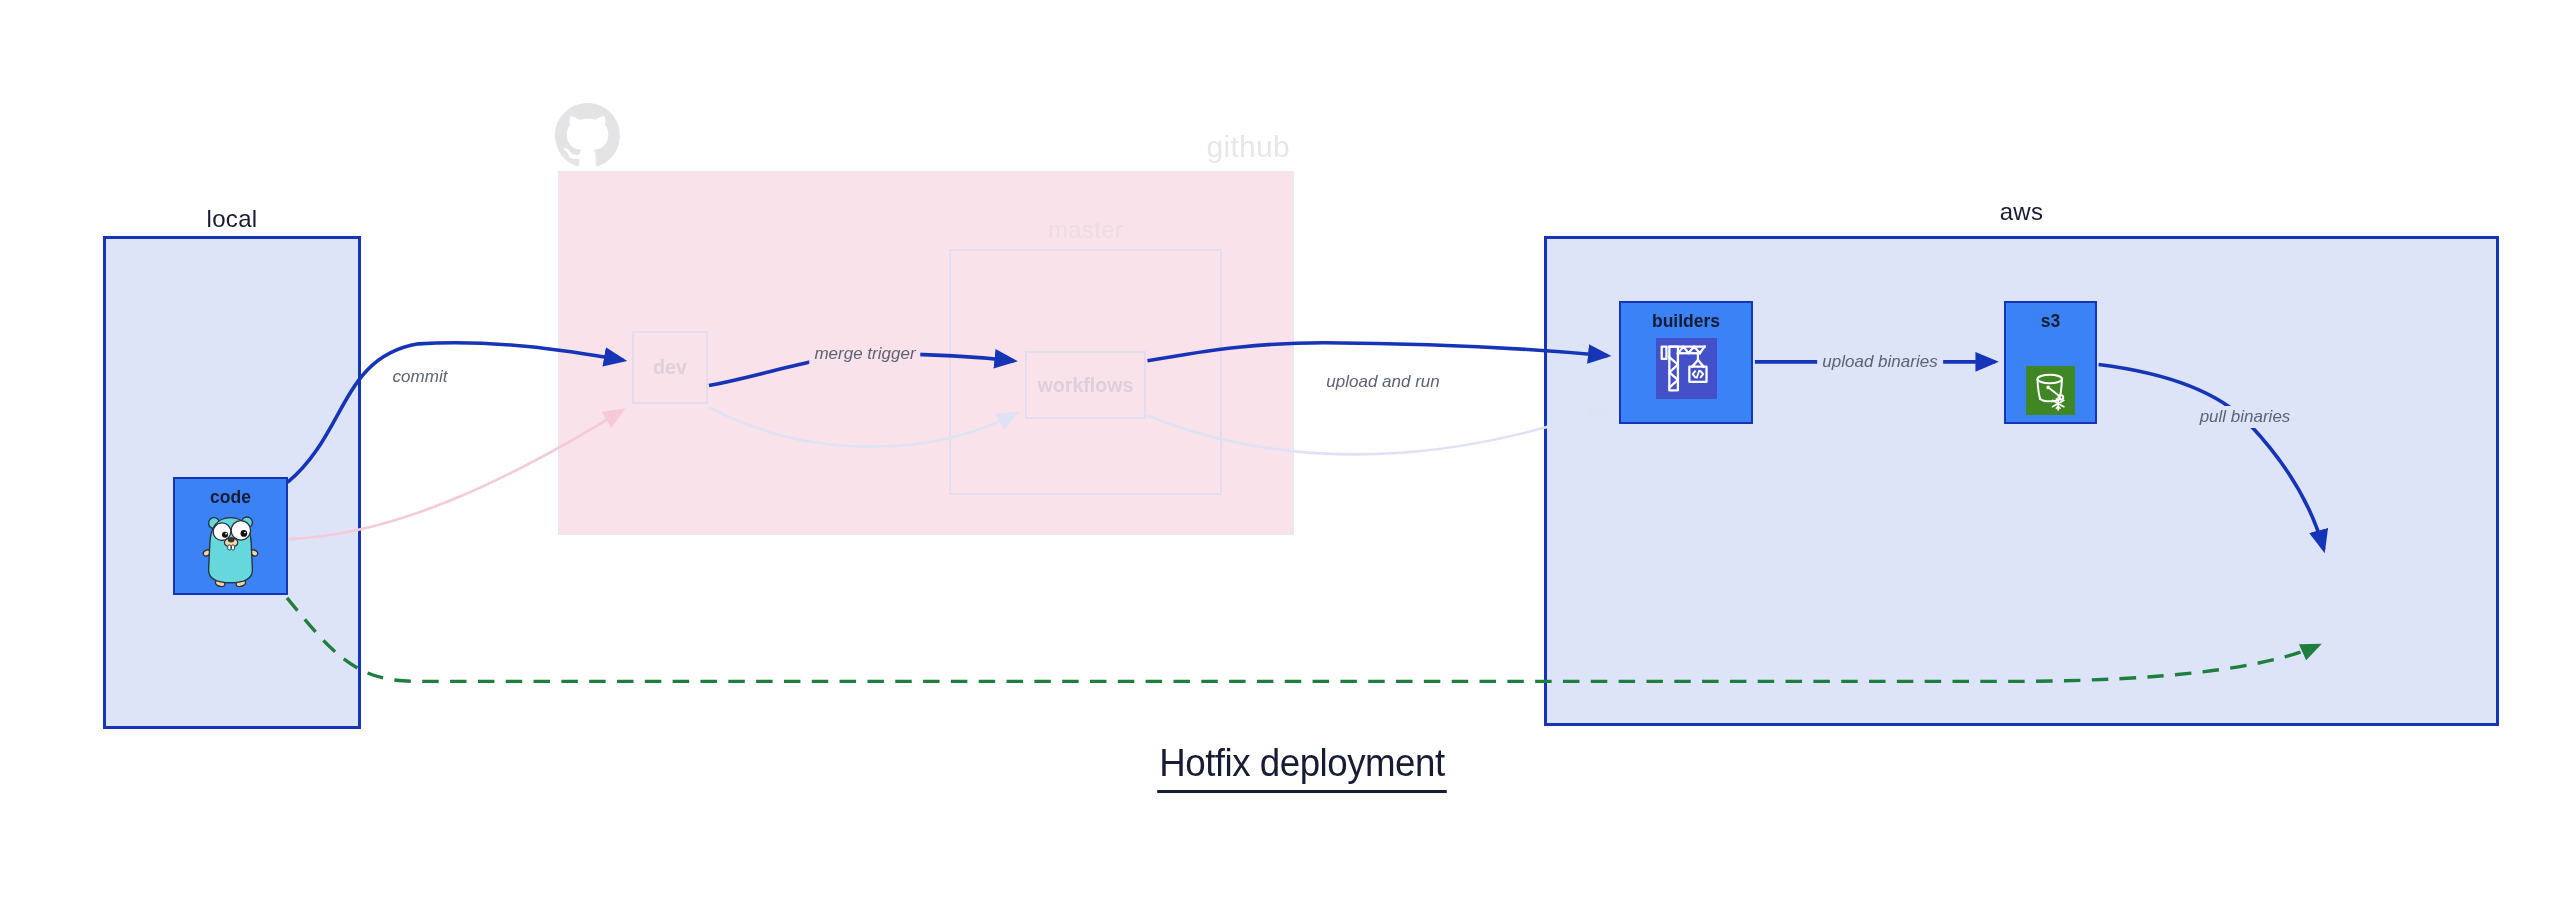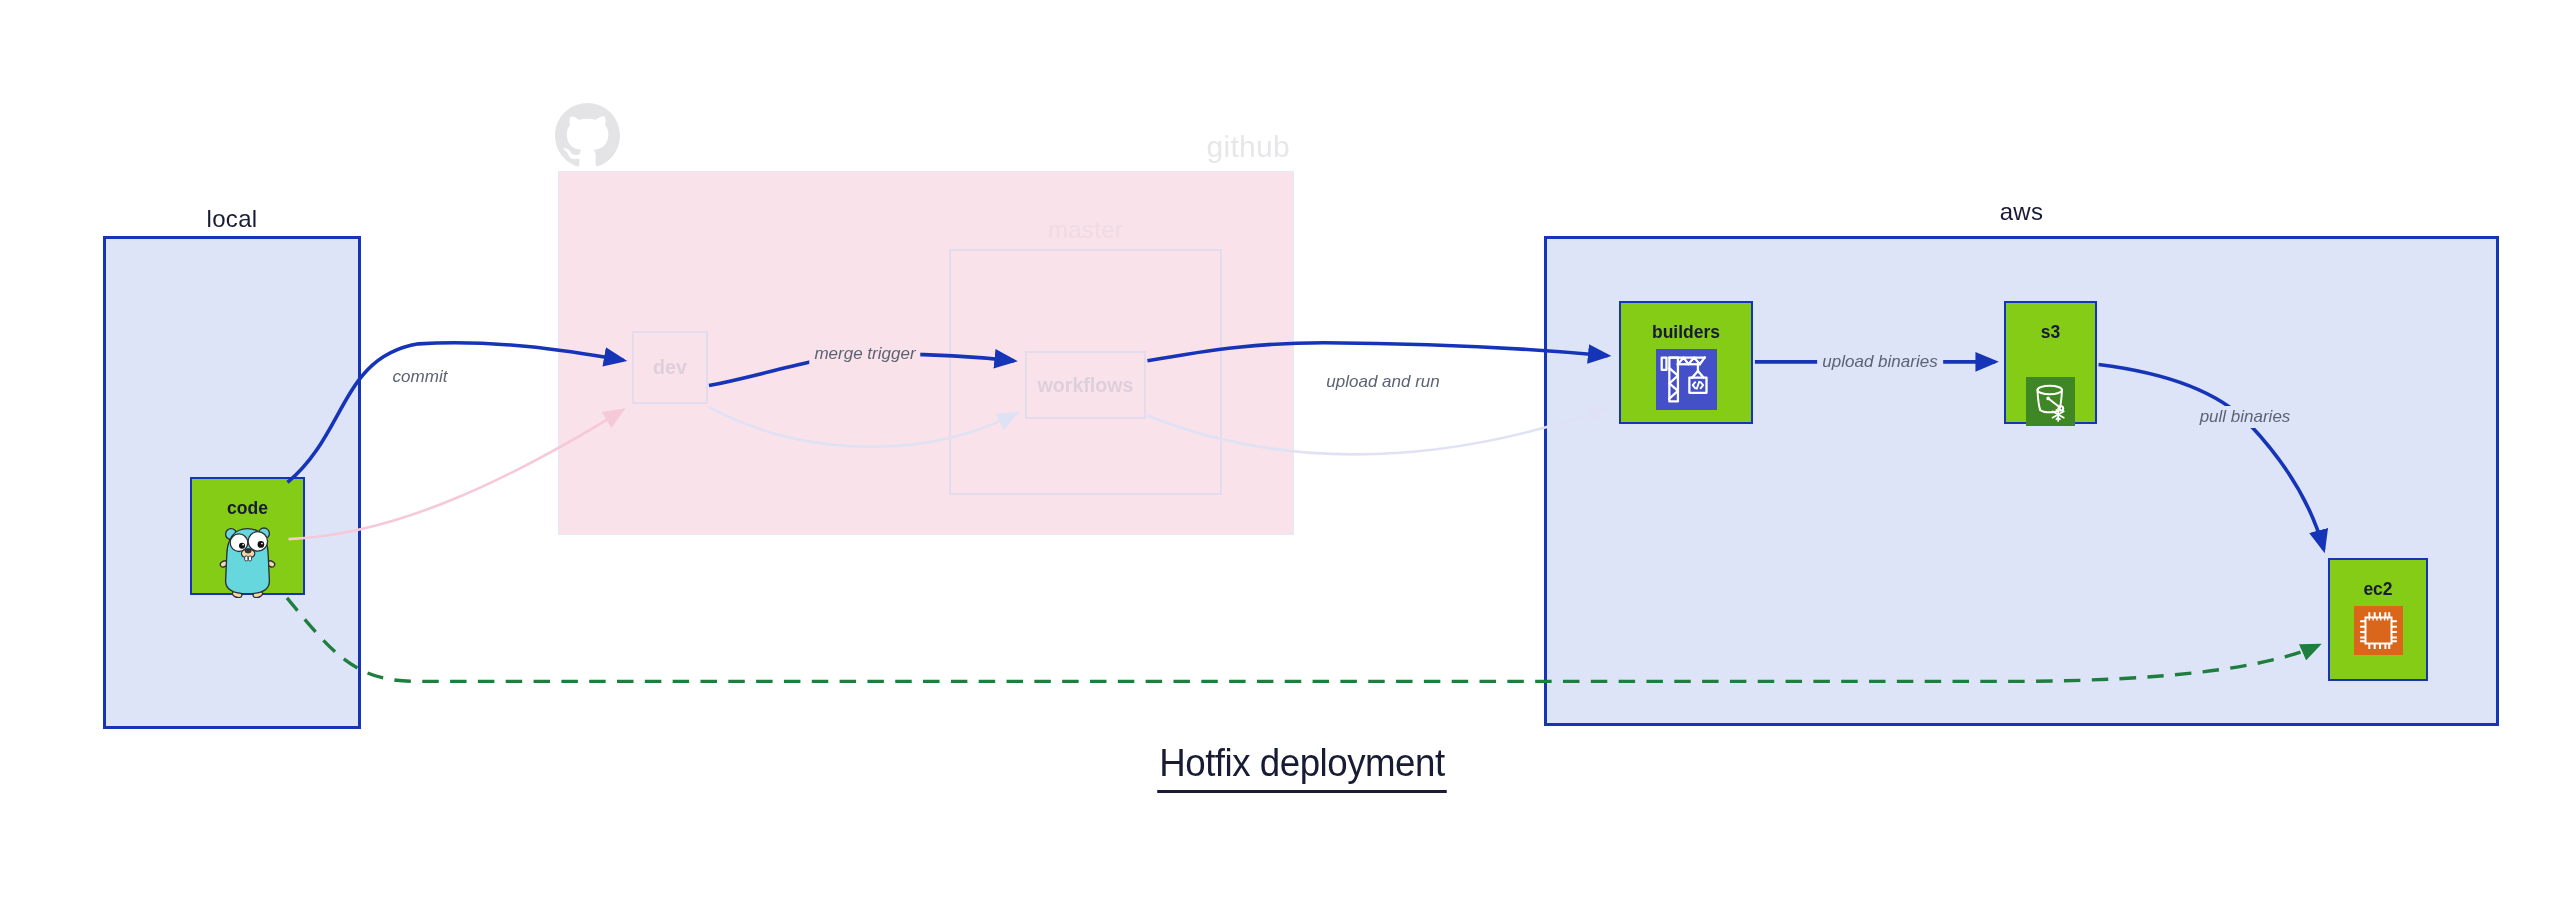--- a/index.html
+++ b/index.html
@@ -12,21 +12,21 @@
   .group-blue { background:#dde4f8; border:3.1px solid #1634b8; }
   .group-pink { background:#f9e2e9; border:1.5px solid #e3e9f7; }
   .group-label { position:absolute; text-align:center; font-size:24px; color:#171c34; letter-spacing:0.3px; }
   .group-label.faded-gh { color:#e7e7ea; font-size:30px; text-align:right; }
   .group-label.faded-master { color:#eedbe4; font-size:24px; }
 
   .master-box { position:absolute; border:2.1px solid #e2dcee; background:transparent; }
 
   
   .node { position:absolute; display:flex; flex-direction:column; align-items:center; }
-  .node-solid { background:#84cc16; border:2.6px solid #1634b8; padding-top:19px; }
+  .node-solid { background:#3b82f6; border:2.6px solid #1634b8; padding-top:8px; }
   .node-faded { background:#f9e2e9; border:2.1px solid #e2dcee; justify-content:center; }
   .node-label { font-weight:bold; font-size:17.5px; color:#171c34; }
   .node-faded .node-label { color:#ddcfdc; font-size:19.6px; }
   .icon-tile { margin-top:6.2px; display:block; }
 
   
   .edge-label { position:absolute; transform:translate(-50%,-50%); font-style:italic;
                 font-size:17px; color:#5c6373; white-space:nowrap; padding:1px 5.2px; z-index:5; }
   .bg-white { background:#ffffff;margin-top:36px; }
   .bg-pink  { background:#f9e2e9; }
@@ -44,21 +44,21 @@
   svg { display:block; }
 </style>
 </head>
 <body>
 
 <div id="canvas">
 
   <div class="group-label" style="left:103px;top:205px;width:258px;">local</div>
   <div class="group group-blue" style="left:103px;top:236px;width:258px;height:493px;"></div>
 
-  <div class="node node-solid" style="left:173px;top:477px;width:115px;height:118px;z-index:2;margin-left:17px;">
+  <div class="node node-solid" style="left:173px;top:477px;width:115px;height:118px;z-index:2;">
     <div class="node-label">code</div>
     <span class="icon-tile">
       <svg width="61" height="73" viewBox="0 0 100 120">
         <g stroke="#2b2f36" stroke-width="2.2">
           <circle cx="23" cy="15" r="9" fill="#67d7de"></circle>
           <circle cx="77" cy="14" r="9" fill="#67d7de"></circle>
           <ellipse cx="11" cy="64" rx="6" ry="4.5" fill="#f6d7a7" transform="rotate(-30 11 64)"></ellipse>
           <ellipse cx="89" cy="64" rx="6" ry="4.5" fill="#f6d7a7" transform="rotate(30 89 64)"></ellipse>
           <ellipse cx="33" cy="114" rx="8" ry="5" fill="#f6d7a7" transform="rotate(18 33 114)"></ellipse>
           <ellipse cx="67" cy="114" rx="8" ry="5" fill="#f6d7a7" transform="rotate(-18 67 114)"></ellipse>
@@ -141,36 +141,20 @@
           <path d="M42 40.5 L42 57.5"></path>
           <path d="M34.6 44.8 L49.4 53.2"></path>
           <path d="M49.4 44.8 L34.6 53.2"></path>
           <path d="M39.6 42.8 L42 45.2 L44.4 42.8"></path>
           <path d="M39.6 55.2 L42 52.8 L44.4 55.2"></path>
         </g>
       </svg>
     </span>
   </div>
 
-  <div class="node node-solid" style="left:2328px;top:558px;width:100px;height:123px;z-index:2;">
-    <div class="node-label">ec2</div>
-    <span class="icon-tile">
-      <svg width="49" height="49" viewBox="0 0 64 64">
-        <rect x="0" y="0" width="64" height="64" fill="#d9661a"></rect>
-        <g stroke="#ffffff" stroke-width="2.6" fill="none">
-          <rect x="15" y="15" width="34" height="34"></rect>
-          <path d="M20 8 L20 15 M27 8 L27 15 M34 8 L34 15 M41 8 L41 15 M46 8 L46 15"></path>
-          <path d="M20 49 L20 56 M27 49 L27 56 M34 49 L34 56 M41 49 L41 56 M46 49 L46 56"></path>
-          <path d="M8 20 L15 20 M8 27 L15 27 M8 34 L15 34 M8 41 L15 41 M8 46 L15 46"></path>
-          <path d="M49 20 L56 20 M49 27 L56 27 M49 34 L56 34 M49 41 L56 41 M49 46 L56 46"></path>
-          <path d="M20 15 L20 19 M25 15 L25 19 M30 15 L30 19 M35 15 L35 19 M40 15 L40 19 M44 15 L44 19" stroke-width="1.8"></path>
-        </g>
-      </svg>
-    </span>
-  </div>
 
   <svg id="edges" viewBox="0 0 5054 1750" width="2604" height="902">
     <defs>
       <marker id="ah-blue" viewBox="0 0 12 10" markerWidth="46" markerHeight="38" markerUnits="userSpaceOnUse" refX="10" refY="5" orient="auto">
           <path d="M0 0 L12 5 L0 10 Z" fill="#1634b8"></path>
         </marker>
       <marker id="ah-green" viewBox="0 0 12 10" markerWidth="42" markerHeight="34" markerUnits="userSpaceOnUse" refX="10" refY="5" orient="auto">
           <path d="M0 0 L12 5 L0 10 Z" fill="#1e7e3e"></path>
         </marker>
       <marker id="ah-pink" viewBox="0 0 12 10" markerWidth="44" markerHeight="36" markerUnits="userSpaceOnUse" refX="10" refY="5" orient="auto">

